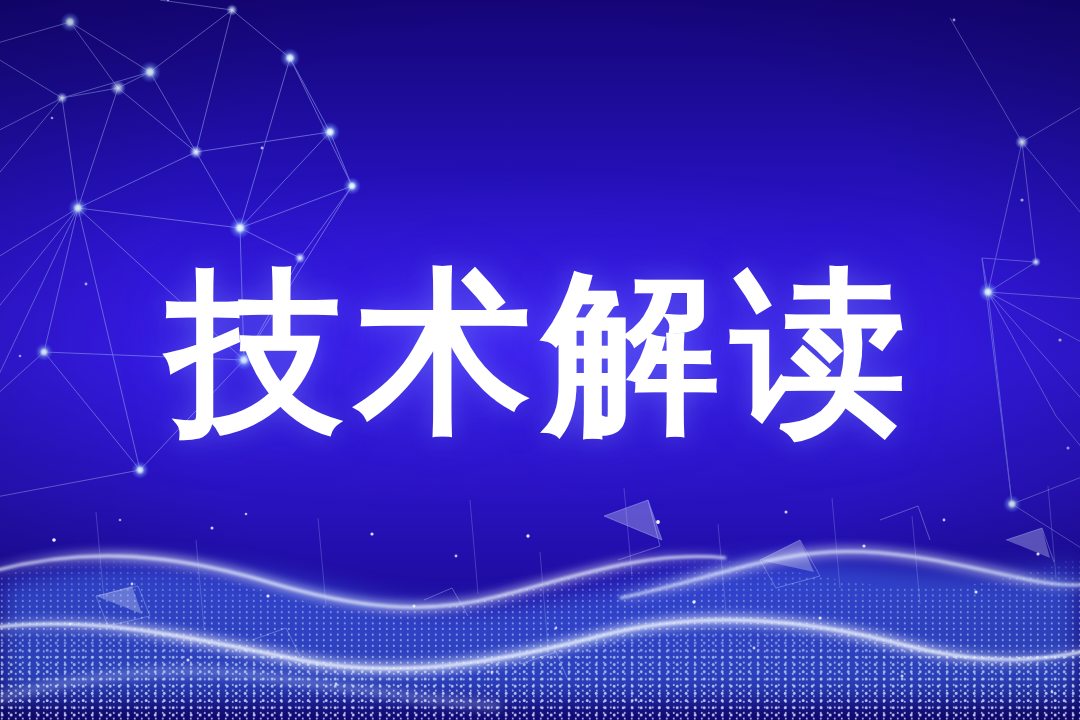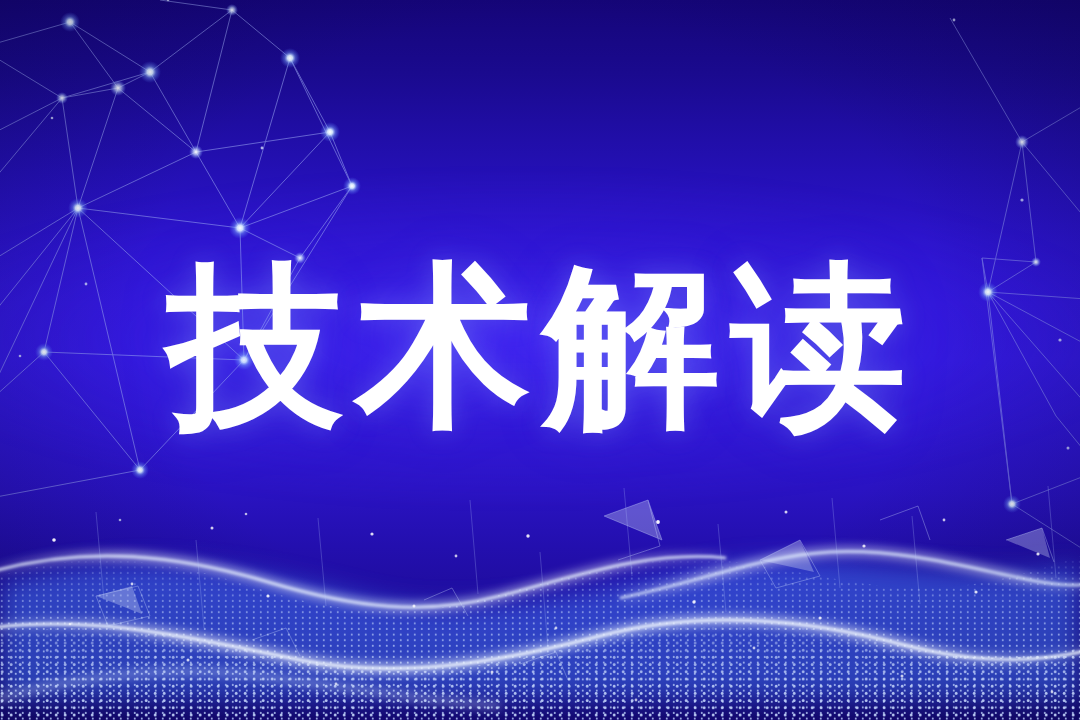--- a/index.html
+++ b/index.html
@@ -66,21 +66,21 @@
     position: absolute;
     inset: 0;
     width: 1080px;
     height: 720px;
   }
 
   
   .headline-wrap {
     position: absolute;
     left: 0;
-    top: 240px;
+    top: 246px;
     width: 1075px;
     height: 214px;
     display: flex;
     align-items: center;
     justify-content: center;
   }
   .headline {
     font-family: "DejaVu Sans", "Liberation Sans", sans-serif;
     font-weight: 700;
     font-size: 176px;

